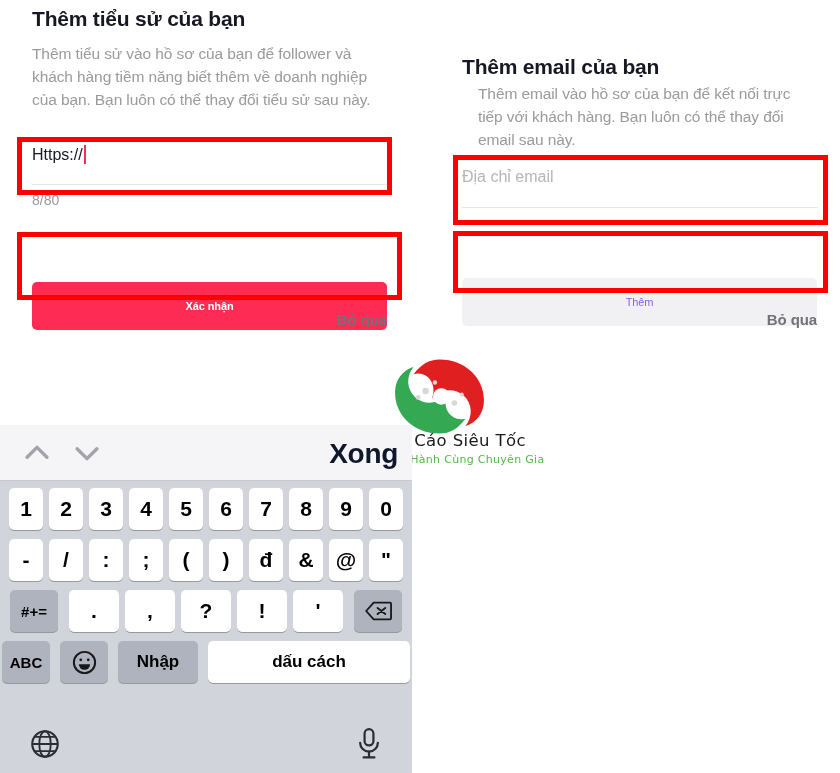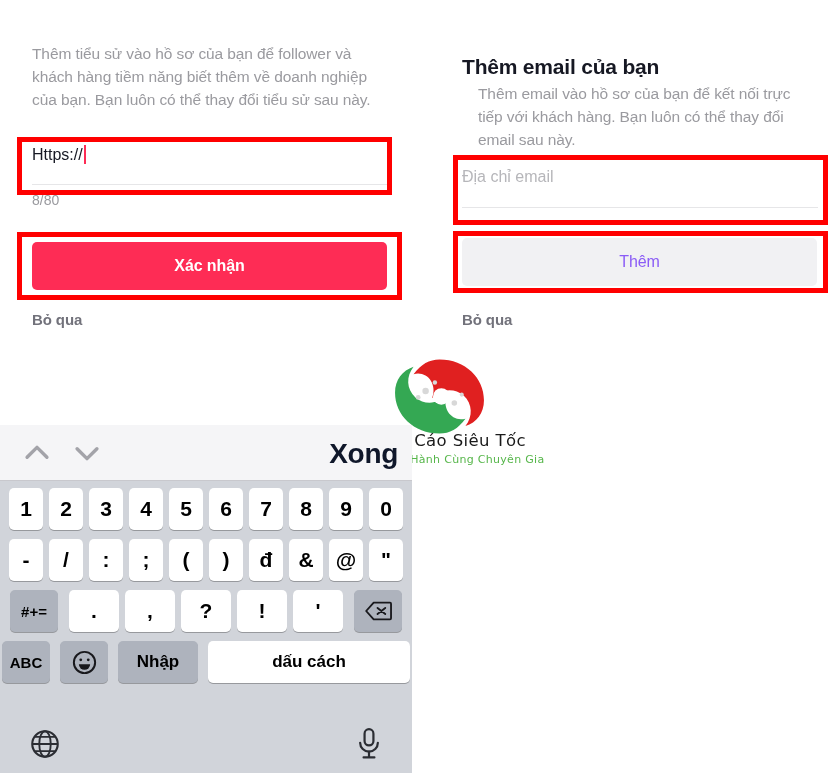--- a/index.html
+++ b/index.html
@@ -36,28 +36,29 @@
   }
   .field-underline {
     position: absolute; left: 0; right: 0; bottom: 0;
     height: 1.5px; background: #e6e6e8;
   }
   .counter { font-size: 14px; color: #9a9a9f; }
 
   
   .btn {
     display: flex; align-items: center; justify-content: center;
-    border-radius: 5px; font-size: 16px; font-weight: bold;
+    border-radius: 5px; font-size: 11px; font-weight: bold;
     letter-spacing: -0.1px;
+    margin-top: 40px;
   }
   .btn-primary { background: #fe2c55; color: #ffffff; }
   .btn-disabled { background: #f1f1f3; color: #8b5cf6; font-weight: normal; }
   .skip {
     font-size: 15px; font-weight: bold; color: #72727b;
-    text-align: left; letter-spacing: -0.1px;
+    text-align: right; letter-spacing: -0.1px;
   }
 
   
   .hl {
     position: absolute; border: 5px solid #ff0000;
     background: transparent; pointer-events: none;
   }
 
   
   #keyboard {
@@ -122,20 +123,21 @@
     white-space: nowrap; font-family: "DejaVu Sans", sans-serif;
   }
 </style>
 </head>
 <body>
 
 <div id="root">
 
   <div class="panel" style="left:0; top:0; width:412px; height:340px;">
 
+    <div class="screen-title" style="position:absolute; left:32px; top:6px; width:360px;">Thêm tiểu sử của bạn</div>
 
     <div class="screen-desc" style="position:absolute; left:32px; top:43px; width:352px;">Thêm tiểu sử vào hồ sơ của bạn để follower và khách hàng tiềm năng biết thêm về doanh nghiệp của bạn. Bạn luôn có thể thay đổi tiểu sử sau này.</div>
 
     <div class="field" style="position:absolute; left:32px; top:145px; width:356px; height:40px;">
       <span class="field-text">Https://</span><span class="caret"></span>
       <div class="field-underline"></div>
     </div>
 
     <div class="counter" style="position:absolute; left:32px; top:192px;">8/80</div>
 

